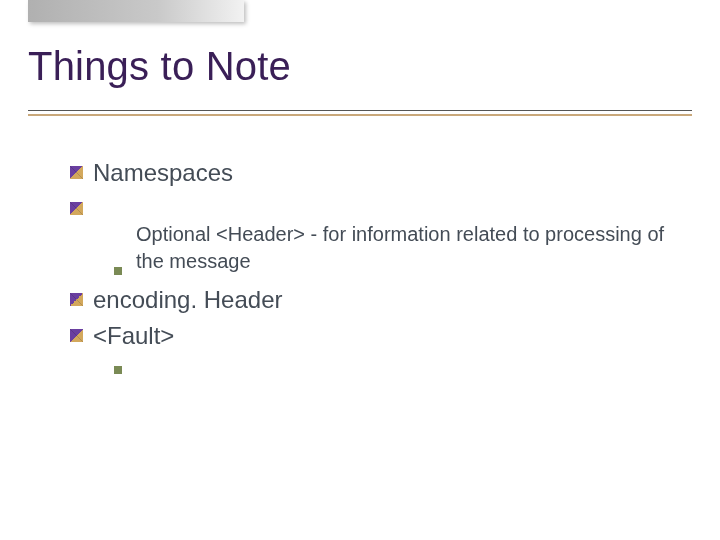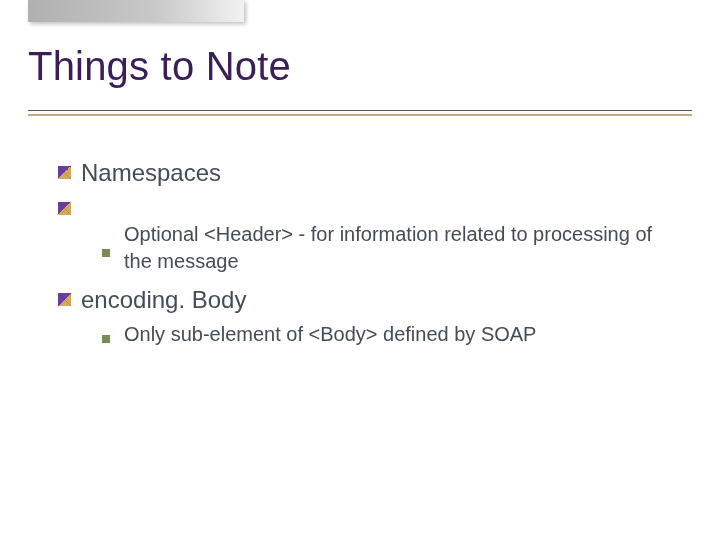--- a/index.html
+++ b/index.html
@@ -46,21 +46,21 @@
   }
   .rule-gap {
     height: 3px;
   }
   .rule-line.accent {
     background: #c9a87a;
     height: 2px;
   }
   .content {
     position: absolute;
-    left: 58px;
+    left: 70px;
     top: 158px;
     right: 40px;
     color: #444c56;
   }
   .level1 {
     display: flex;
     align-items: flex-start;
     margin-bottom: 6px;
   }
   .diamond {
@@ -84,21 +84,21 @@
   }
   .l1-text {
     font-size: 24px;
     line-height: 1.25;
   }
   .sublist {
     margin: 4px 0 10px 44px;
   }
   .level2 {
     display: flex;
-    align-items: center;
+    align-items: flex-end;
     margin-bottom: 4px;
   }
   .square {
     width: 8px;
     height: 8px;
     flex: 0 0 8px;
     margin-top: 9px;
     margin-right: 14px;
     background: #7a8a55;
   }
@@ -135,25 +135,28 @@
 
     <div class="sublist">
       <div class="level2">
         <div class="square"></div>
         <div class="l2-text">Optional &lt;Header&gt; - for information related to processing of the message</div>
       </div>
     </div>
 
     <div class="level1">
       <div class="diamond"></div>
-      <div class="l1-text">encoding. Body</div>
+      <div class="l1-text">encoding. Header</div>
     </div>
 
+    <div class="level1">
+      <div class="diamond"></div>
+      <div class="l1-text">&lt;Fault&gt;</div>
+    </div>
 
     <div class="sublist">
       <div class="level2">
         <div class="square"></div>
-        <div class="l2-text">Only sub-element of &lt;Body&gt; defined by SOAP</div>
       </div>
     </div>
 
   </div>
 </div>
 
 </body></html>

